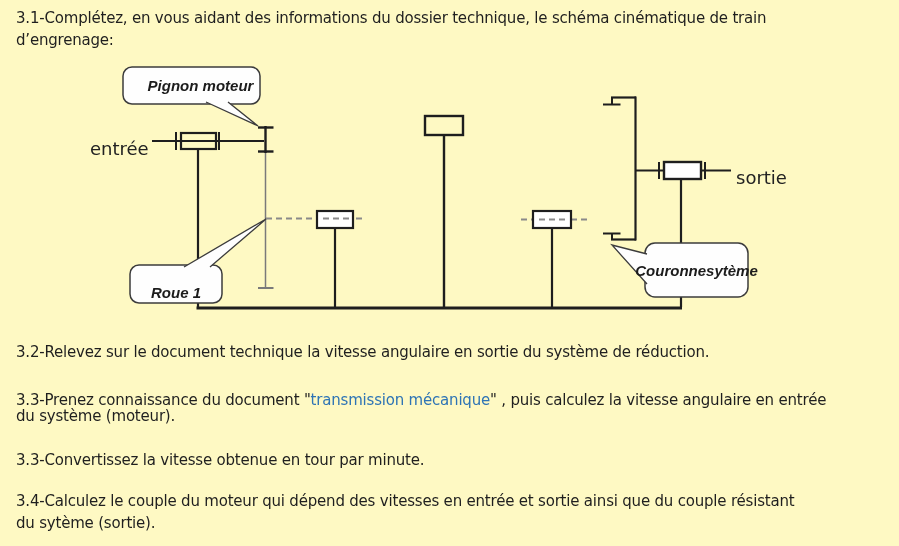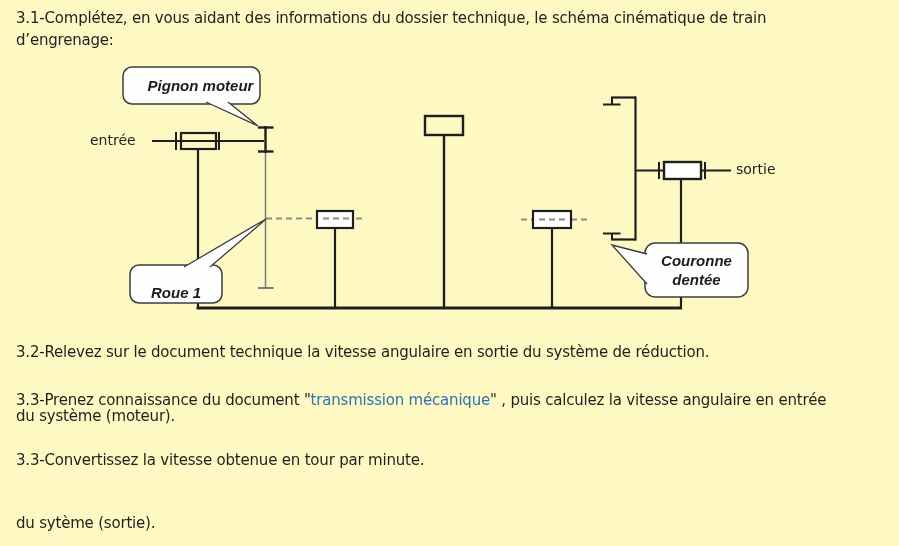--- a/index.html
+++ b/index.html
@@ -16,24 +16,25 @@
     left:16px;
     font-size:15px;
     line-height:22px;
     letter-spacing:-0.2px;
     white-space:nowrap;
     color:#1f1f1f;
   }
   .blue{color:#2e74b5;}
   .diagram-label{
     position:absolute;
-    font-size:14px;
+    font-size:18px;
     line-height:20px;
     color:#222;
     white-space:nowrap;
+    margin-top:9px;
   }
   .callout-text{
     position:absolute;
     display:flex;
     align-items:center;
     justify-content:center;
     text-align:center;
     font-family:"Liberation Sans",sans-serif;
     font-style:italic;
     font-weight:700;
@@ -53,20 +54,21 @@
 
   <div class="bodyline" style="top:341px">3.2-Relevez sur le document technique la vitesse angulaire en sortie du système de réduction.</div>
 
   <div class="bodyline" style="top:389px">
     <span>3.3-Prenez connaissance du document "</span><span class="blue">transmission mécanique</span><span>" , puis calculez la vitesse angulaire en entrée</span>
   </div>
   <div class="bodyline" style="top:405px">du système (moteur).</div>
 
   <div class="bodyline" style="top:449px">3.3-Convertissez la vitesse obtenue en tour par minute.</div>
 
+  <div class="bodyline" style="top:490px">3.4-Calculez le couple du moteur qui dépend des vitesses en entrée et sortie ainsi que du couple résistant</div>
   <div class="bodyline" style="top:512px">du sytème (sortie).</div>
 
   <svg width="899" height="546" viewBox="0 0 899 546">
 
     <line x1="152" y1="141" x2="264" y2="141" stroke="#1e1e1e" stroke-width="2.2"></line>
     <line x1="176" y1="132" x2="176" y2="150" stroke="#1e1e1e" stroke-width="2"></line>
     <line x1="219" y1="132" x2="219" y2="150" stroke="#1e1e1e" stroke-width="2"></line>
     <rect x="181" y="133" width="35" height="16" fill="none" stroke="#1e1e1e" stroke-width="2.2"></rect>
     <line x1="198" y1="149" x2="198" y2="307" stroke="#1e1e1e" stroke-width="2.2"></line>
 
@@ -118,18 +120,18 @@
       <rect x="645" y="243" width="103" height="54" rx="10" fill="#fefefe" stroke="#3c3c3c" stroke-width="1.5"></rect>
       <path d="M647,254 L612,245 L647,284" fill="#fefefe" stroke="#3c3c3c" stroke-width="1.3"></path>
     </g>
   </svg>
 
   <div class="diagram-label" style="left:90px;top:130px">entrée</div>
   <div class="diagram-label" style="left:736px;top:159px">sortie</div>
 
   <div class="callout-text" style="left:123px;top:67px;width:155px;height:37px">Pignon moteur</div>
   <div class="callout-text" style="left:130px;top:265px;width:92px;height:55px">Roue 1</div>
-  <div class="callout-text" style="left:645px;top:243px;width:103px;height:54px;flex-direction:column">
+  <div class="callout-text" style="left:645px;top:243px;width:103px;height:54px;">
     <span>Couronne</span>
-    <span>dentée</span>
+    <span>sytème</span>
   </div>
 
 </div>
 
 </body></html>

